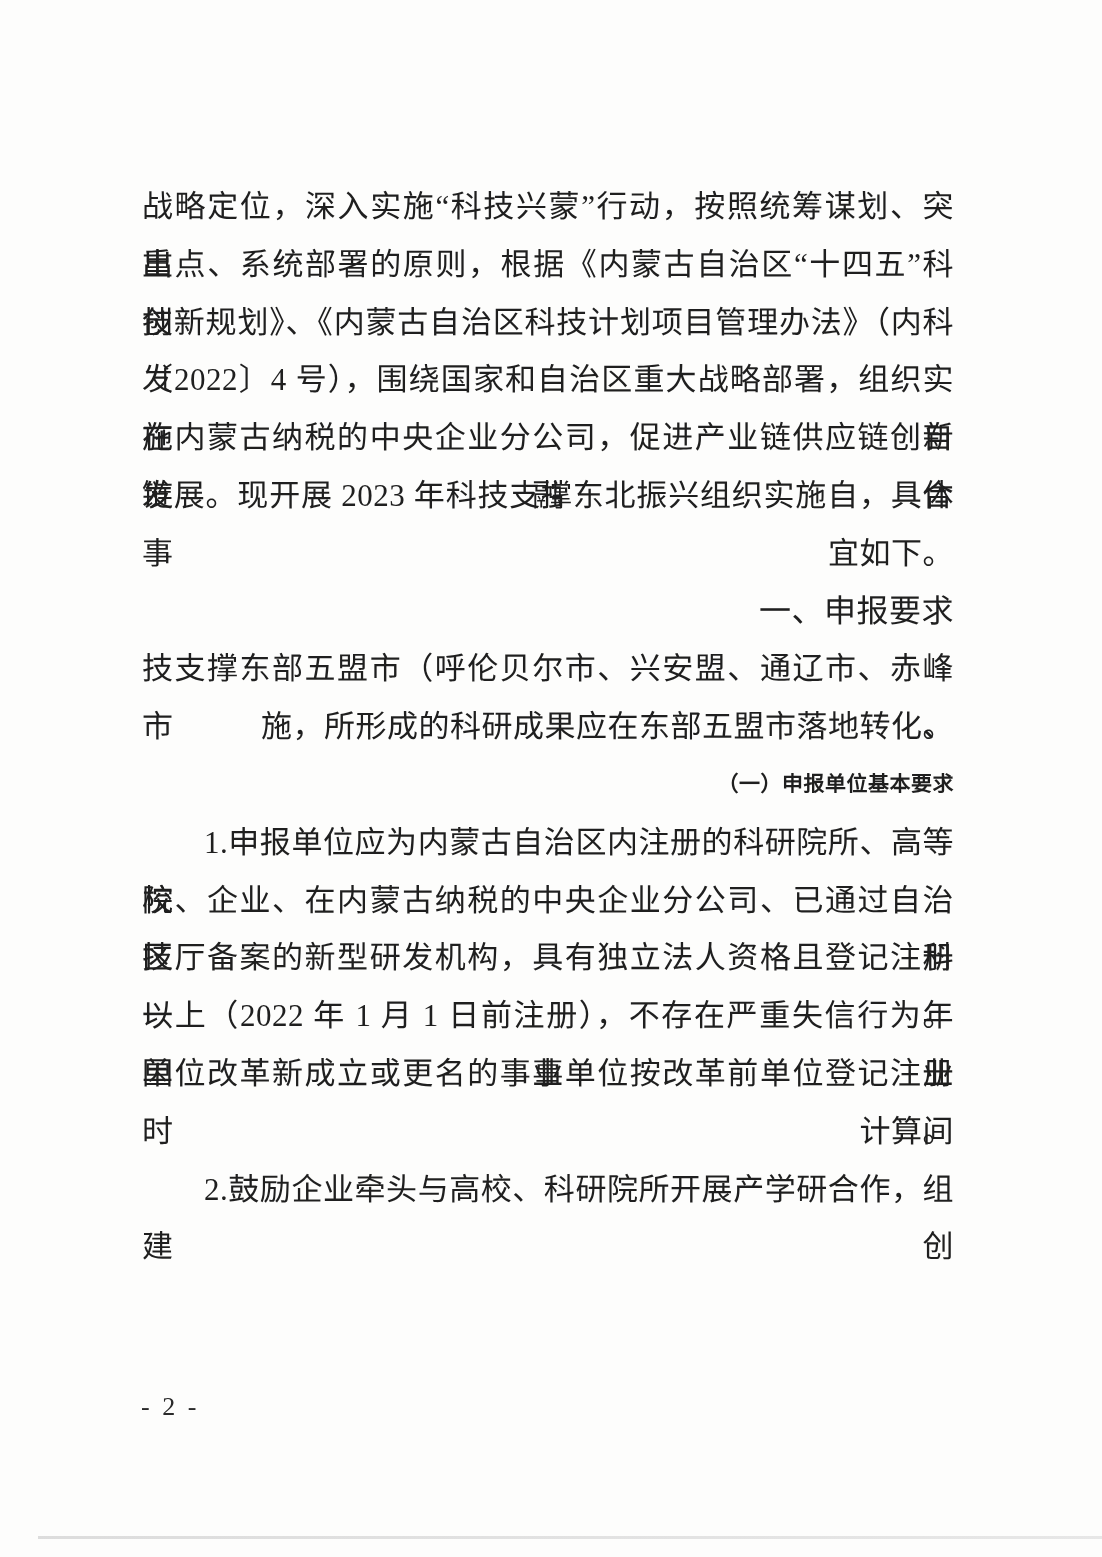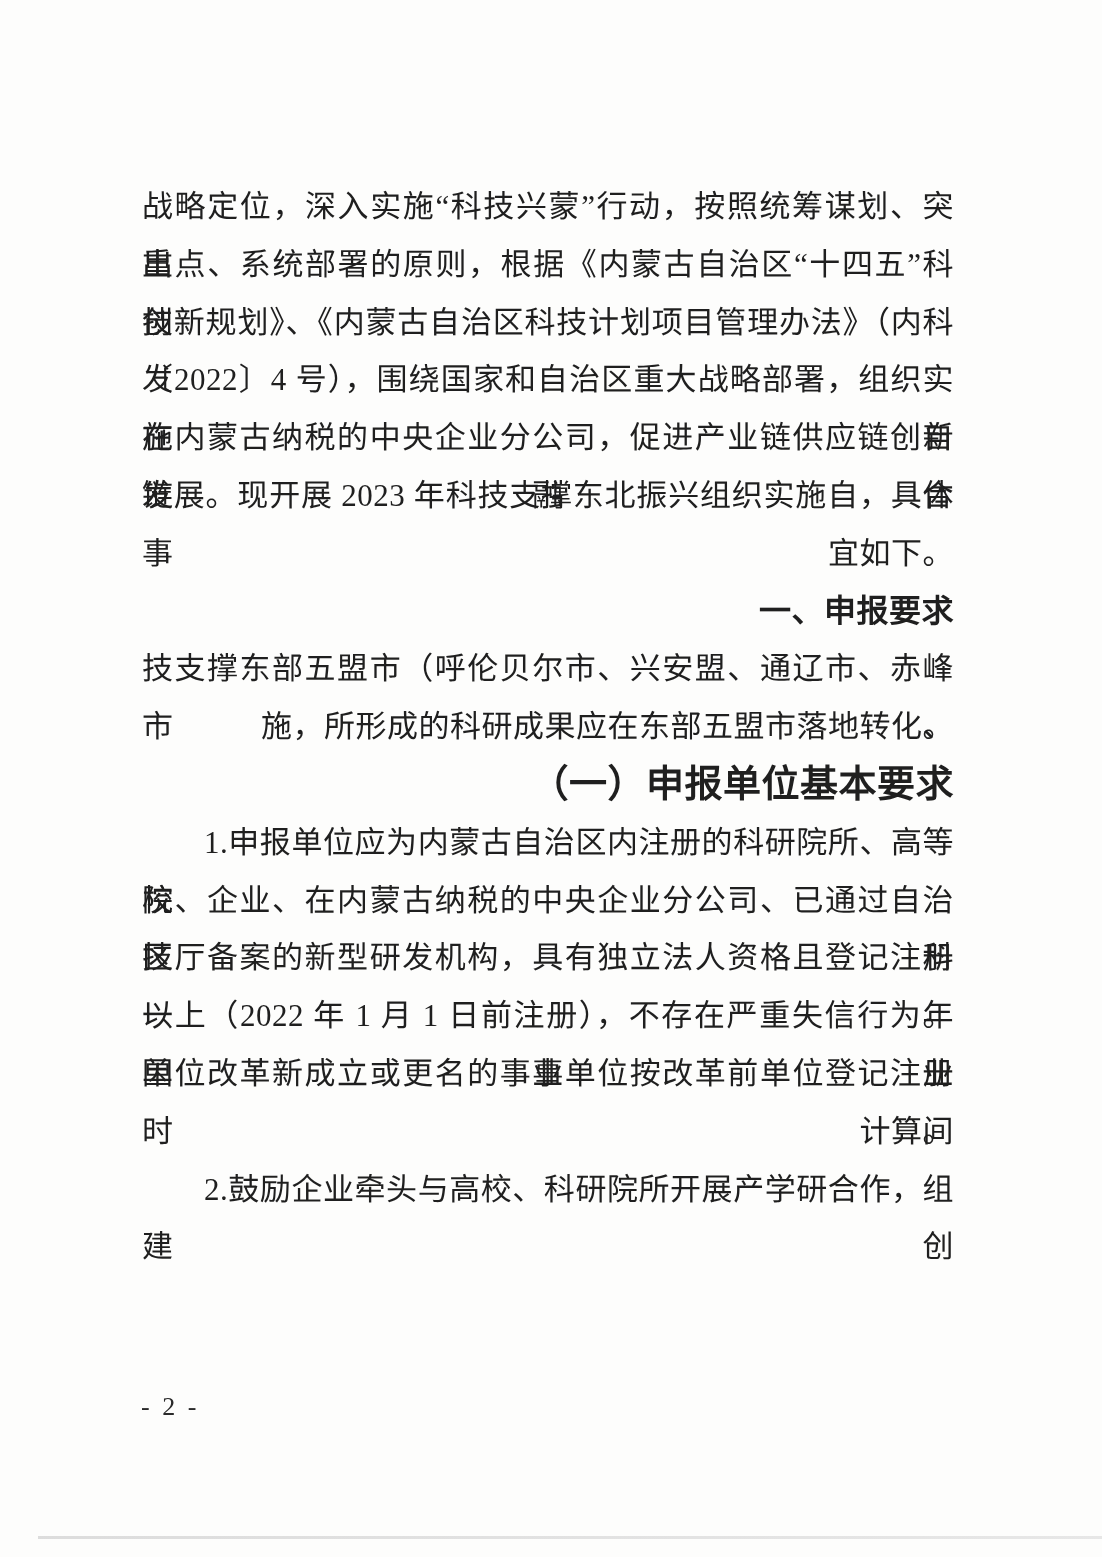--- a/index.html
+++ b/index.html
@@ -33,26 +33,26 @@
   
   .j {
     white-space: normal;
     text-align: justify;
     text-align-last: justify;
     text-justify: inter-character;
   }
   .indent { text-indent: 62px; }
   .h1 {
     font-family: "Liberation Sans", sans-serif;
-    font-weight: 700;
+    font-weight: 400;
     font-size: 32px;
   }
   .h2 {
     font-weight: 700;
-    font-size: 38px;
+    font-size: 21px;
   }
   .b { font-weight: 400; }
   .pagenum {
     position: absolute;
     left: 141px;
     top: 1392px;
     font-size: 26px;
     letter-spacing: 3px;
     color: #2a2a2a;
     font-family: "Liberation Serif", serif;

